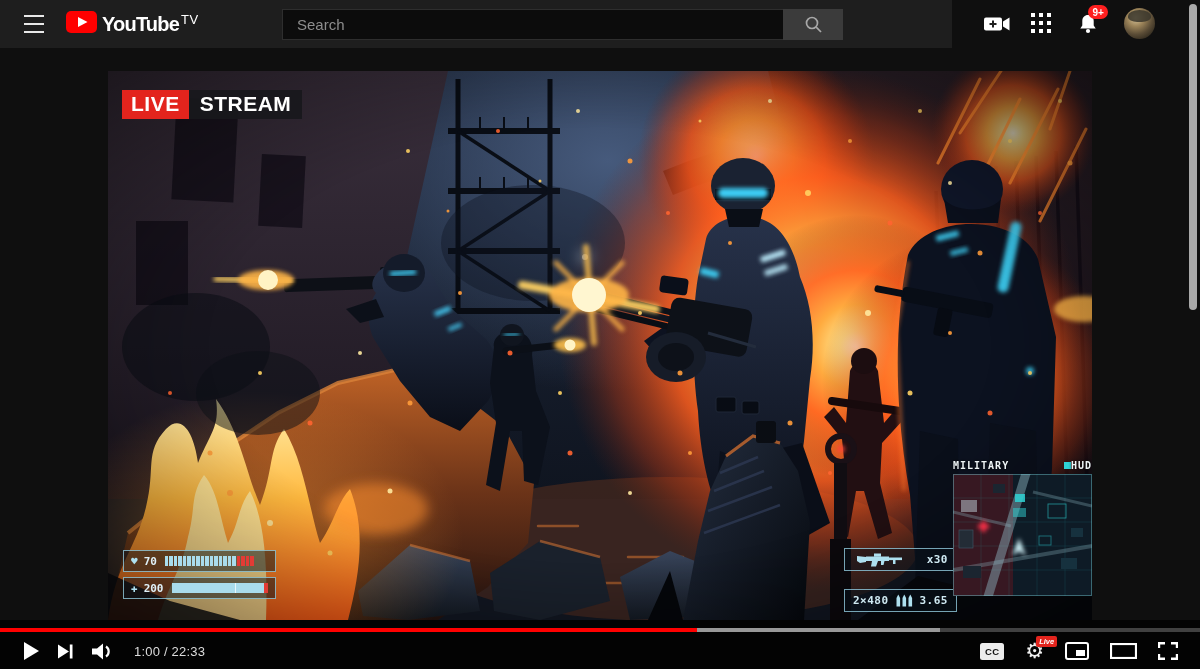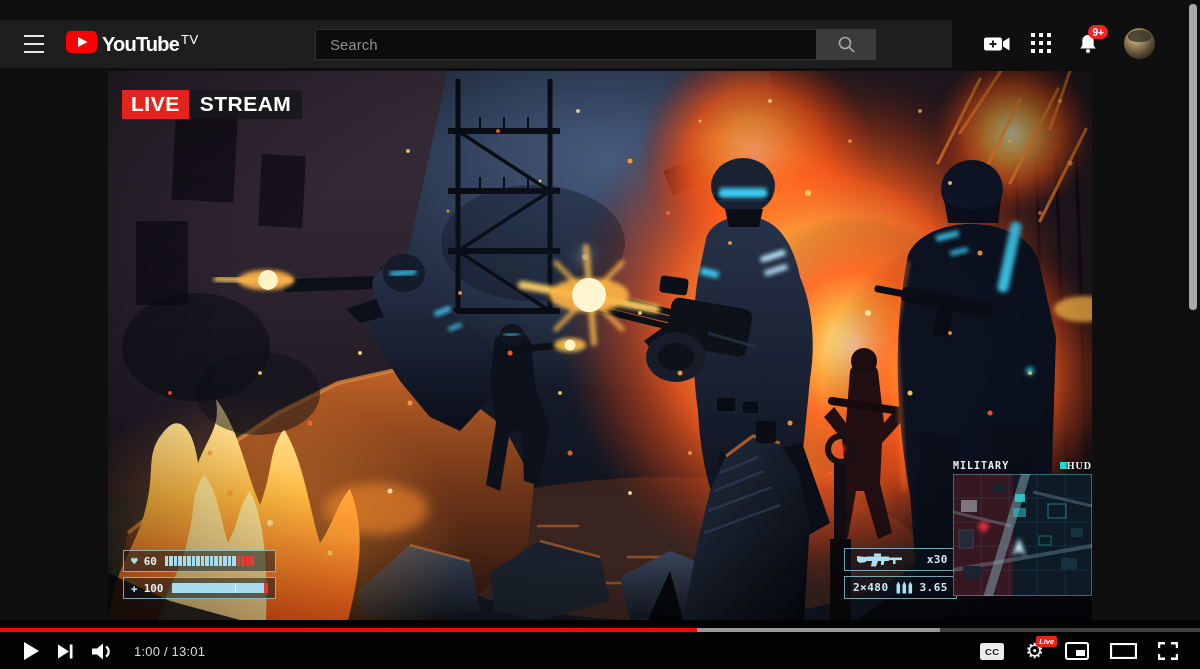--- a/index.html
+++ b/index.html
@@ -2,27 +2,27 @@
 <html><head>
 <meta charset="utf-8">
 <style>
   * { margin:0; padding:0; box-sizing:border-box; }
   html,body { background:#000; }
   .page {
     position:relative; width:1200px; height:669px; overflow:hidden;
     background:#0f0f0f; font-family:"Liberation Sans", sans-serif;
   }
   
-  .topbar { position:absolute; left:0; top:0; width:952px; height:48px; background:#1e1e1e;margin-top:20px; }
+  .topbar { position:absolute; left:0; top:0; width:952px; height:48px; background:#1e1e1e; }
   .hamburger { position:absolute; left:24px; top:15px; width:20px; height:18px; display:flex; flex-direction:column; justify-content:space-between; cursor:pointer; }
   .hamburger div { width:20px; height:2px; background:#e8e8e8; }
   .logo { position:absolute; left:66px; top:11px; display:flex; align-items:flex-start; cursor:pointer; }
   .logo-text { color:#fff; font-size:20px; font-weight:700; letter-spacing:-0.8px; line-height:26px; margin-left:5px; }
   .logo-tv { color:#fff; font-size:13px; font-weight:400; letter-spacing:.5px; margin-left:2px; margin-top:1px; }
-  .searchwrap { position:absolute; left:315px; top:9px; display:flex; }
+  .searchwrap { position:absolute; left:282px; top:9px; display:flex; }
   .search-input {
     width:501px; height:31px; background:#0c0c0c; border:1px solid #2e2e2e; border-right:none;
     color:#ddd; font-size:15px; padding:0 14px; outline:none; font-family:"Liberation Sans", sans-serif;
   }
   .search-input::placeholder { color:#8d8d8d; }
   .search-btn { width:60px; height:31px; background:#3b3b3b; border:none; display:flex; align-items:center; justify-content:center; cursor:pointer; }
   .tbicon { position:absolute; top:12px; width:24px; height:24px; cursor:pointer; }
   .bell-wrap { position:absolute; left:1076px; top:12px; width:24px; height:24px; cursor:pointer; }
   .notif-badge {
     position:absolute; top:-7px; left:12px; background:#ff1f1f; color:#fff; font-size:10px; font-weight:700;
@@ -53,27 +53,27 @@
   .hud-left .hudbox { height:22px; padding:0 7px; gap:6px; }
   .hud-glyph { color:#aee0ef; font-size:11px; line-height:11px; }
   .hseg { display:flex; gap:1px; margin-left:2px; }
   .hseg div { width:3.5px; height:10px; background:#a9dcec; }
   .hseg div.red { background:#e23b35; }
   .abar { position:relative; width:96px; height:10px; margin-left:2px; background:#10222e; }
   .abar .afill { position:absolute; left:0; top:0; height:10px; background:#a9dcec; }
   .abar .atip { position:absolute; right:0; top:0; height:10px; background:#e23b35; }
   .abar .adiv { position:absolute; left:66%; top:0; width:1.5px; height:10px; background:#e7f6fb; }
 
-  .hud-ammo { position:absolute; left:736px; top:477px; width:113px; display:flex; flex-direction:column; gap:5px; }
+  .hud-ammo { position:absolute; left:736px; top:477px; width:113px; display:flex; flex-direction:column; gap:18px; }
   .hud-ammo .hudbox { height:23px; padding:0 8px; justify-content:space-between; }
   .ammo-val { color:#cfe9f2; letter-spacing:.5px; }
 
   .minimap { position:absolute; left:845px; top:389px; width:139px; }
   .mm-labels { display:flex; justify-content:space-between; align-items:center; color:#eef4f6; font-size:10px; font-weight:700; letter-spacing:1px; text-shadow:0 0 3px rgba(0,0,0,.9); margin-bottom:3px; font-family:"DejaVu Sans Mono", monospace; }
-  .mm-hud { display:flex; align-items:center; gap:0;font-family:Liberation Serif, serif; }
+  .mm-hud { display:flex; align-items:center; gap:0; }
   .mm-sq { width:7px; height:7px; background:#2fd2d4; }
 
   
   .playerbar { position:absolute; left:0; top:620px; width:1200px; height:49px; background:#030303; }
   .progress { position:absolute; left:0; top:8px; width:1200px; height:4px; background:#404040; cursor:pointer; }
   .prog-buffered { position:absolute; left:0; top:0; height:4px; background:#989898; }
   .prog-played  { position:absolute; left:0; top:0; height:4px; background:#ff0000; z-index:2; }
   .controls { position:absolute; left:0; top:13px; width:1200px; height:36px; display:flex; align-items:center; justify-content:space-between; }
   .ctl-left { display:flex; align-items:center; gap:19px; margin-left:24px; }
   .ctl-right { display:flex; align-items:center; gap:21px; margin-right:22px; }
@@ -466,21 +466,21 @@
     </svg>
 
     <div class="live-badge">
       <span class="lb-live">LIVE</span>
       <span class="lb-stream">STREAM</span>
     </div>
 
     <div class="hud-left">
       <div class="hudbox">
         <span class="hud-glyph">♥</span>
-        <span>60</span>
+        <span>70</span>
         <div class="hseg" id="hseg">
             <div></div>
             <div></div>
             <div></div>
             <div></div>
             <div></div>
             <div></div>
             <div></div>
             <div></div>
             <div></div>
@@ -492,21 +492,21 @@
             <div></div>
             <div></div>
             <div class="red"></div>
             <div class="red"></div>
             <div class="red"></div>
             <div class="red"></div>
           </div>
       </div>
       <div class="hudbox">
         <span class="hud-glyph">✚</span>
-        <span>100</span>
+        <span>200</span>
         <div class="abar">
           <div class="afill" id="afill" style="width: 96%;"></div>
             <div class="atip" id="atip" style="width: 4%;"></div>
             <div class="adiv"></div>
         </div>
       </div>
     </div>
 
     <div class="hud-ammo">
       <div class="hudbox">
@@ -603,21 +603,21 @@
             <polygon points="0,0.5 11,7.5 0,14.5" fill="#fff"></polygon>
               <rect x="11.8" y="0.5" width="2.7" height="14" fill="#fff"></rect>
           </svg>
         </div>
         <div class="ctlbtn">
           <svg width="23" height="17" viewBox="0 0 23 17">
             <path d="M0,5.5 L5,5.5 L11,0.5 L11,16.5 L5,11.5 L0,11.5 Z" fill="#fff"></path>
             <path d="M14,3.5 A6,6 0 0 1 14,13.5" fill="none" stroke="#fff" stroke-width="2.2"></path>
           </svg>
         </div>
-        <span class="time">1:00 / 13:01</span>
+        <span class="time">1:00 / 22:33</span>
       </div>
       <div class="ctl-right">
         <div class="ccbtn">CC</div>
         <div class="gearwrap">
           <span class="gear-glyph">⚙</span>
           <span class="live-tag">Live</span>
         </div>
         <div class="ctlbtn">
           <svg width="24" height="18" viewBox="0 0 24 18">
             <rect x="1" y="1" width="22" height="16" rx="2" fill="none" stroke="#fff" stroke-width="2"></rect>

